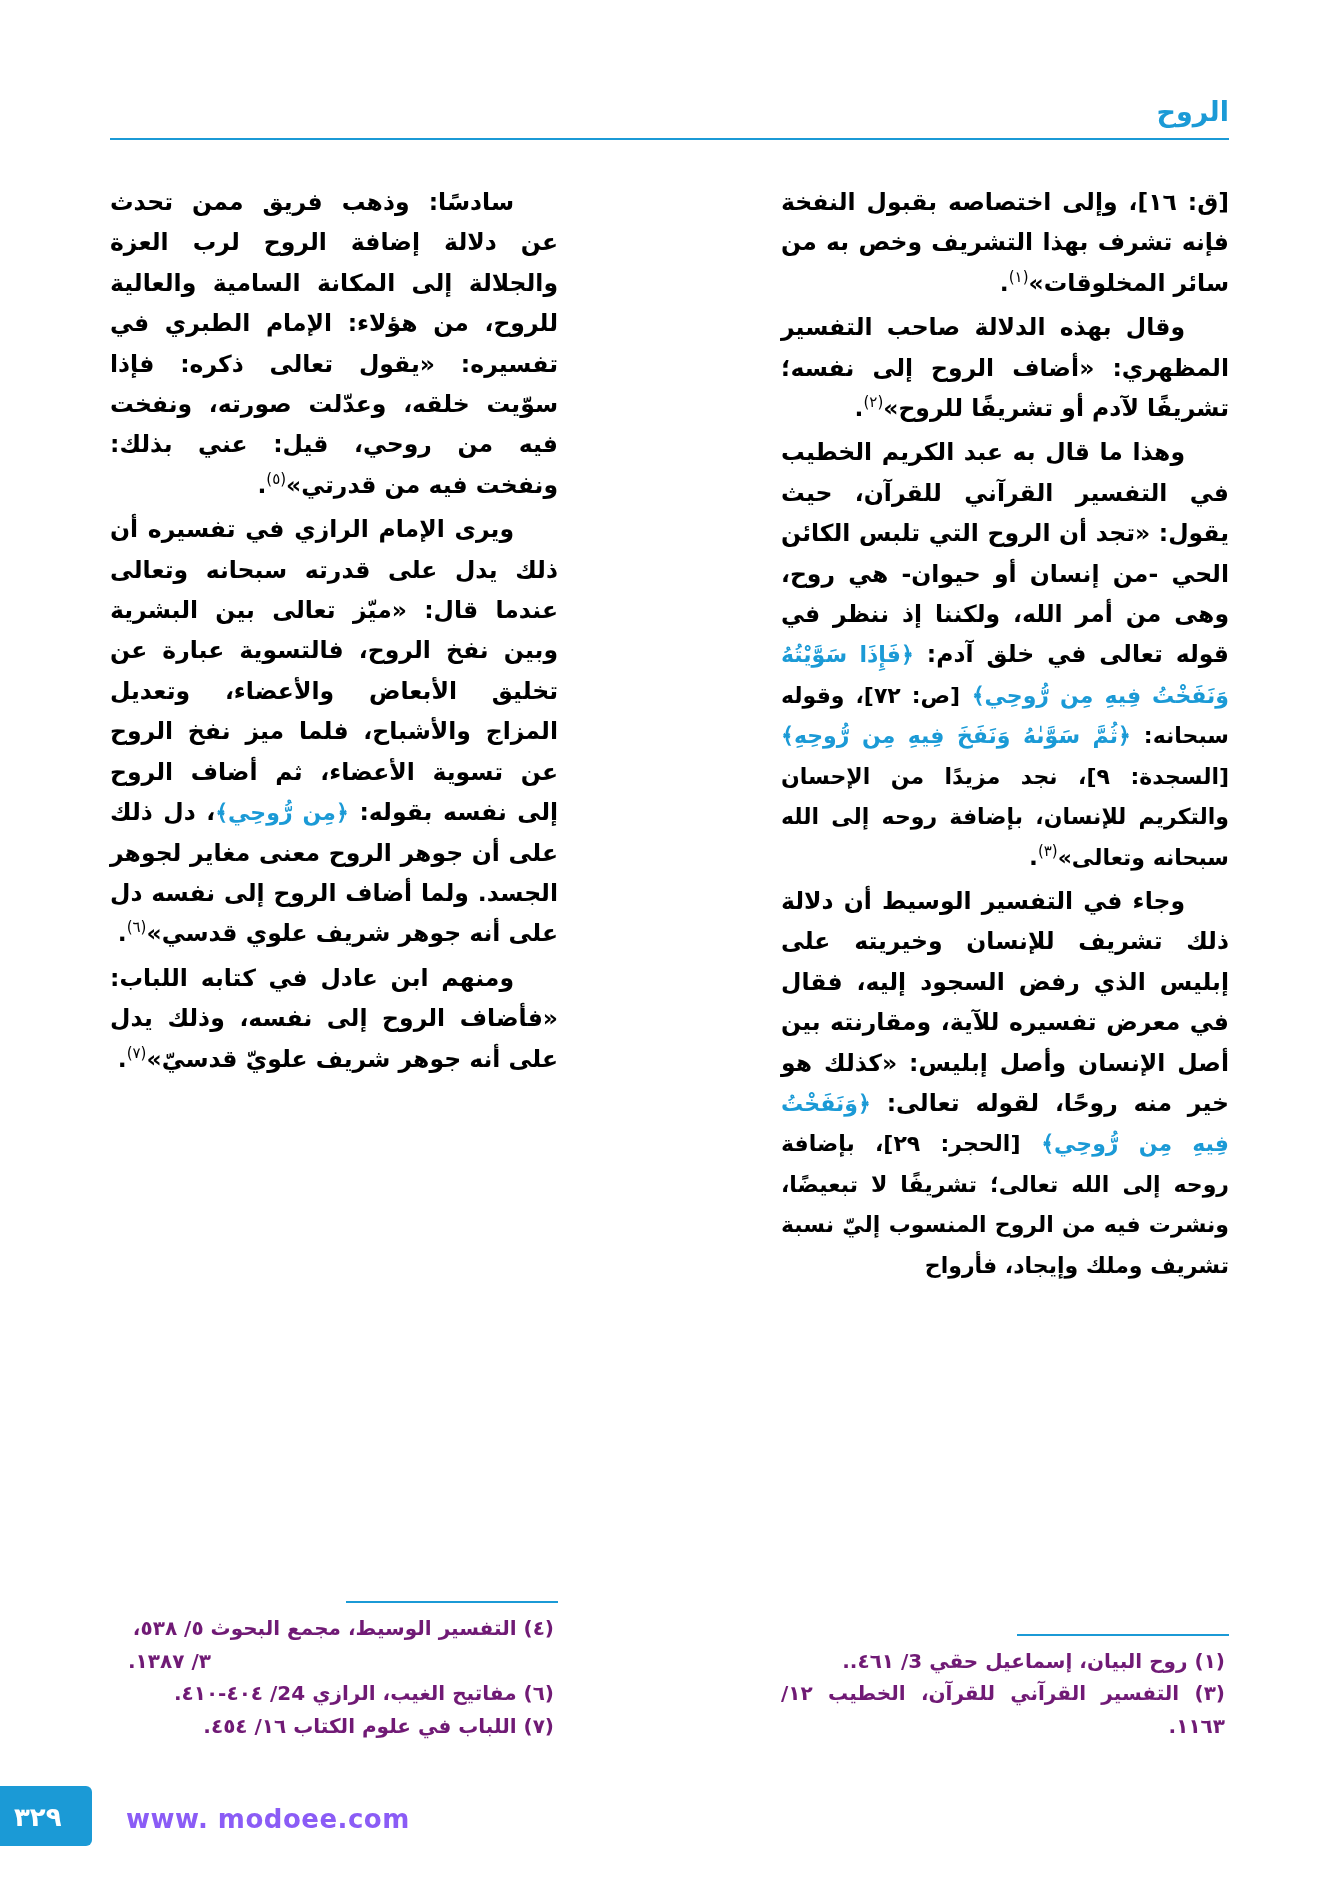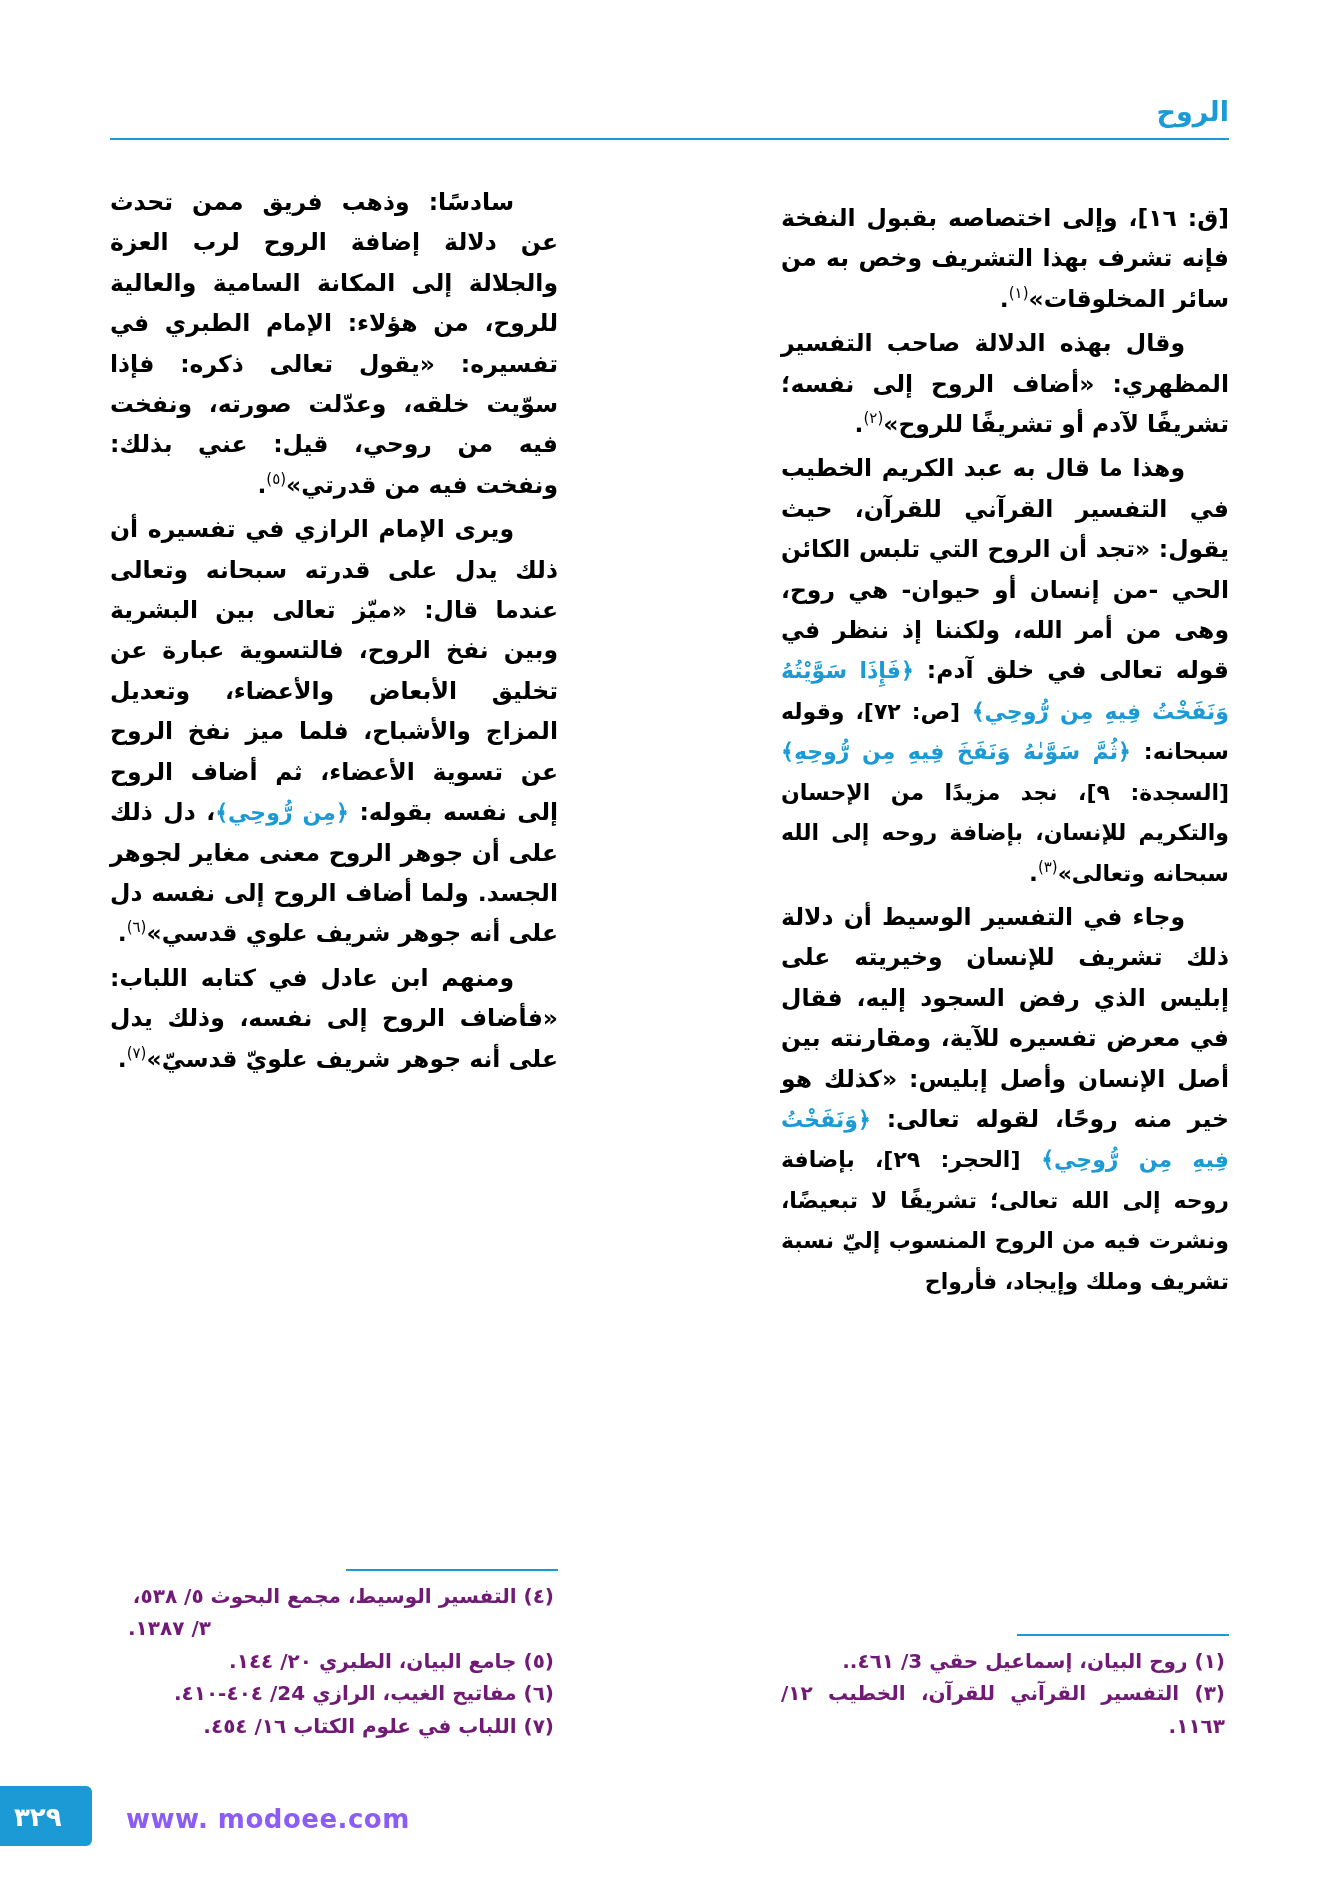--- a/index.html
+++ b/index.html
@@ -51,21 +51,21 @@
   .col {
     position: absolute;
     top: 182px;
     width: 448px;
     text-align: justify;
     font-size: 23.5px;
     line-height: 1.72;
     color: #000;
     font-weight: bold;
   }
-  .col-right { right: 110px; margin-top: 16px; }
+  .col-right { right: 110px; }
   .col-left  { left: 110px;  }
 
   .col p {
     margin: 0 0 4px 0;
     text-align: justify;
     text-align-last: right;
   }
   .col p.indent { text-indent: 44px; }
 
   .sup {
@@ -210,24 +210,20 @@
   </div>
 
   <div class="footnotes fn-left" style="bottom: 148px;">
     <div class="fn-rule"></div>
     <span class="fn-line">
       <span class="fn-num">(٤)</span>
       <span>التفسير الوسيط، مجمع البحوث ٥/ ٥٣٨،</span>
     </span>
     <span class="fn-line cont">٣/ ١٣٨٧.</span>
     <span class="fn-line">
-      <span class="fn-num">(٥)</span>
-      <span>جامع البيان، الطبري ٢٠/ ١٤٤.</span>
-    </span>
-    <span class="fn-line">
       <span class="fn-num">(٦)</span>
       <span>مفاتيح الغيب، الرازي 24/ ٤٠٤-٤١٠.</span>
     </span>
     <span class="fn-line">
       <span class="fn-num">(٧)</span>
       <span>اللباب في علوم الكتاب ١٦/ ٤٥٤.</span>
     </span>
   </div>
 
   <div class="footer-tab"></div>

